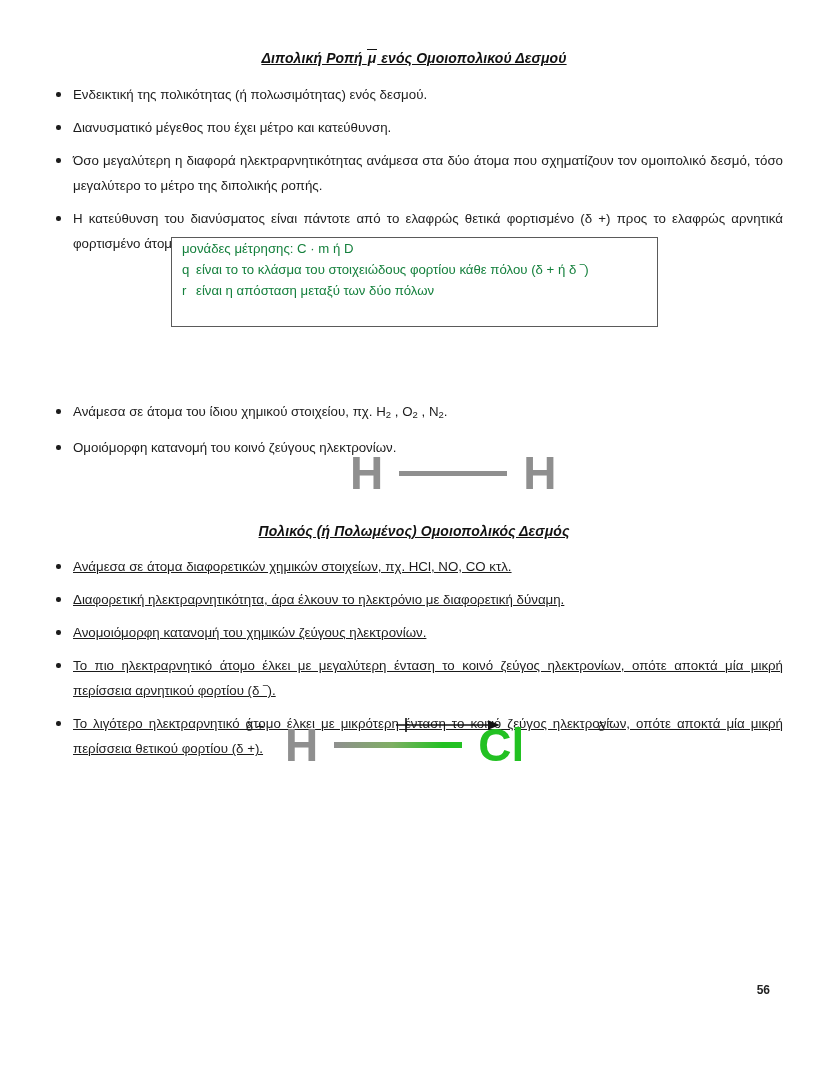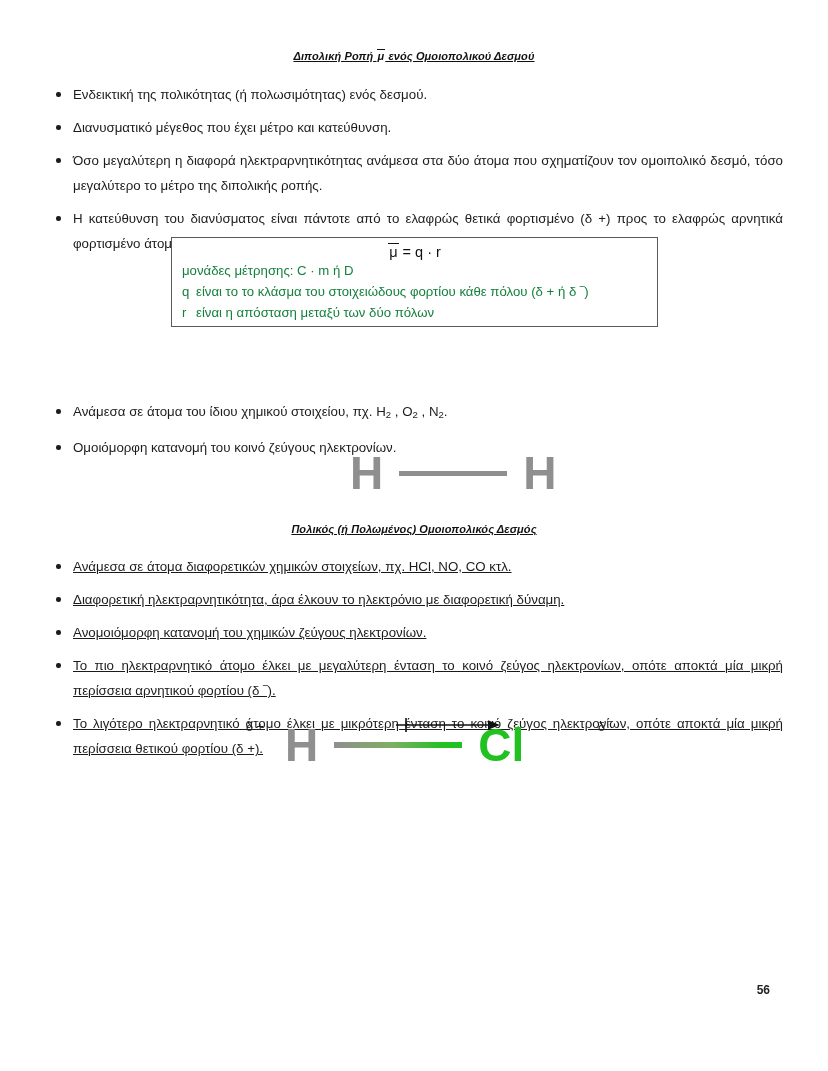--- a/index.html
+++ b/index.html
@@ -22,21 +22,21 @@
     box-sizing: border-box;
     padding: 0;
   }
 
   
   .section-heading {
     text-align: center;
     font-weight: bold;
     font-style: italic;
     text-decoration: underline;
-    font-size: 11px;
+    font-size: 14px;
     letter-spacing: 0.1px;
     color: #111111;
   }
   .heading-1 { position: absolute; left: 0; right: 0; top: 50px; }
   .heading-2 { position: absolute; left: 0; right: 0; top: 348px; }
   .heading-3 { position: absolute; left: 0; right: 0; top: 523px; }
 
   .vecmu {
     display: inline-block;
     position: relative;
@@ -185,21 +185,20 @@
   <div class="section-heading heading-1"><span>Διπολική Ροπή </span><span class="vecmu">μ</span><span> ενός Ομοιοπολικού Δεσμού</span></div>
 
   <ul class="bullets list-1">
     <li>Ενδεικτική της πολικότητας (ή πολωσιμότητας) ενός δεσμού.</li>
     <li>Διανυσματικό μέγεθος που έχει μέτρο και κατεύθυνση.</li>
     <li class="justify">Όσο μεγαλύτερη η διαφορά ηλεκτραρνητικότητας ανάμεσα στα δύο άτομα που σχηματίζουν τον ομοιπολικό δεσμό, τόσο μεγαλύτερο το μέτρο της διπολικής ροπής.</li>
     <li class="justify">Η κατεύθυνση του διανύσματος είναι πάντοτε από το ελαφρώς θετικά φορτισμένο (δ +) προς το ελαφρώς αρνητικά φορτισμένο άτομο (δ ‾).</li>
   </ul>
 
   <div class="formula-box">
-    <div class="formula-main"><span class="vecmu">μ</span><span> = q · r</span></div>
     <div class="formula-line">μονάδες μέτρησης: C · m ή D</div>
     <div class="formula-line"><span class="lbl">q</span><span>είναι το το κλάσμα του στοιχειώδους φορτίου κάθε πόλου (δ + ή δ ‾)</span></div>
     <div class="formula-line"><span class="lbl">r</span><span>είναι η απόσταση μεταξύ των δύο πόλων</span></div>
   </div>
 
 
   <ul class="bullets list-2">
     <li><span>Ανάμεσα σε άτομα του ίδιου χημικού στοιχείου, πχ. </span><span>H</span><span class="sub">2</span><span> , </span><span>O</span><span class="sub">2</span><span> , </span><span>N</span><span class="sub">2</span><span>.</span></li>
     <li>Ομοιόμορφη κατανομή του κοινό ζεύγους ηλεκτρονίων.</li>
   </ul>

